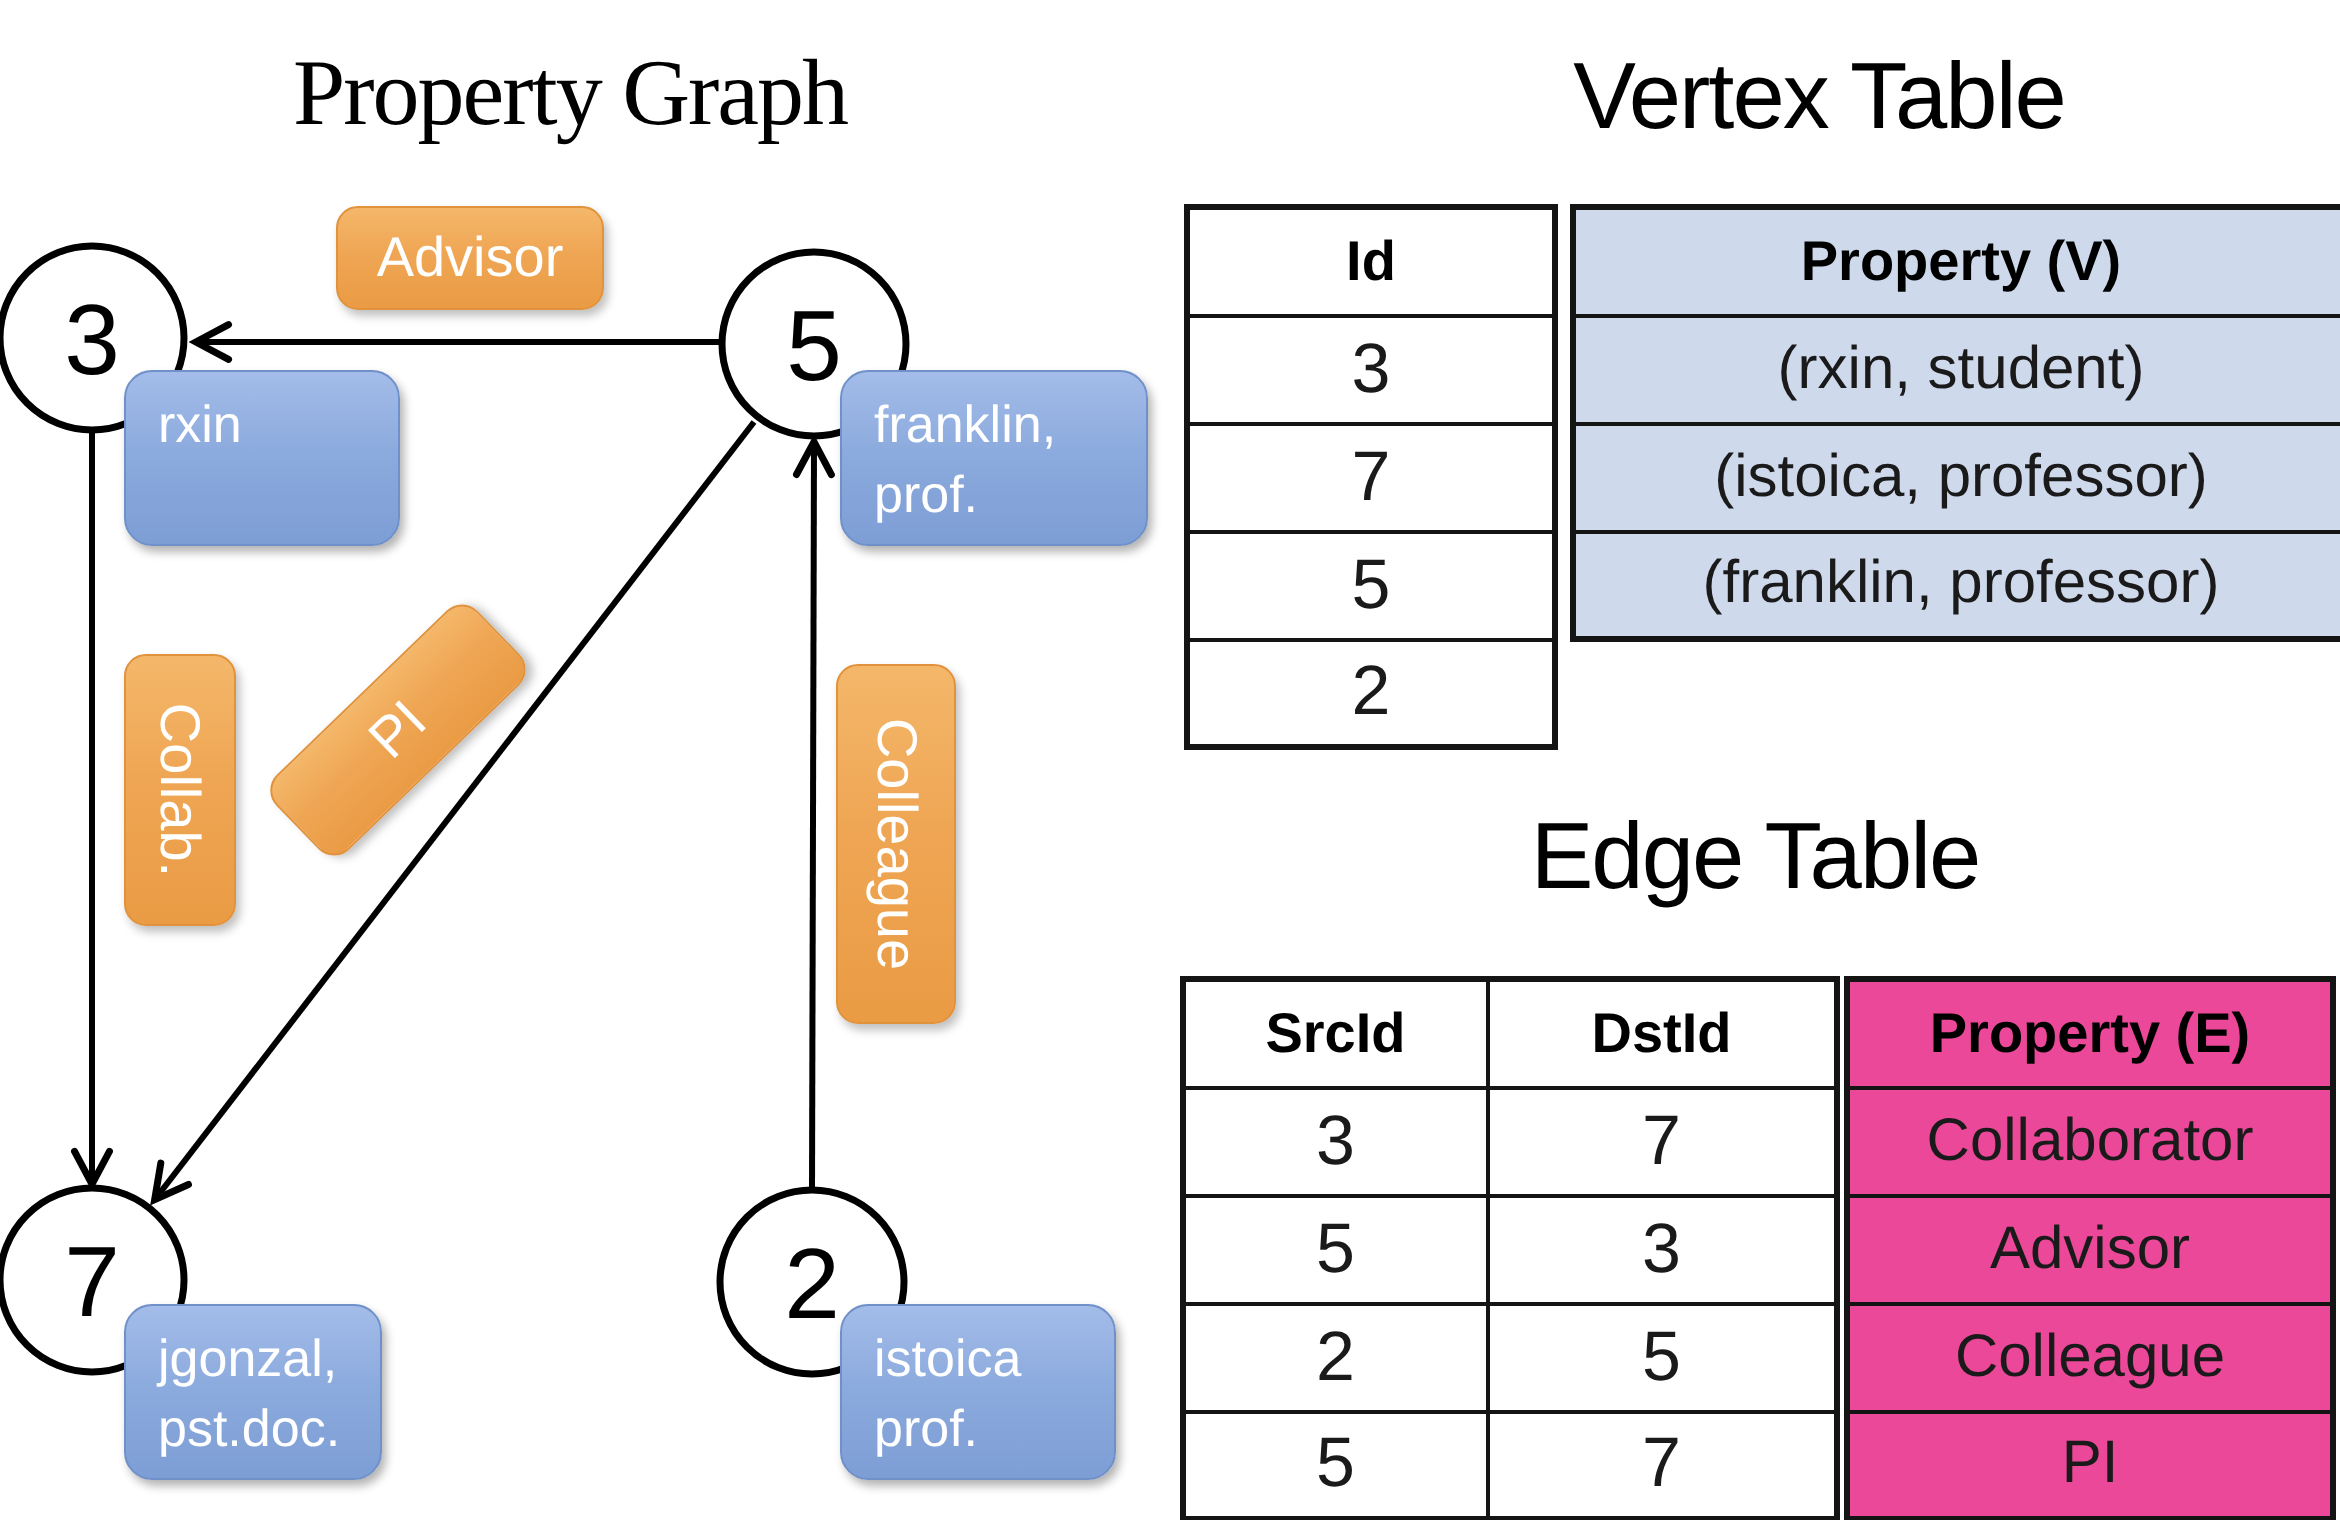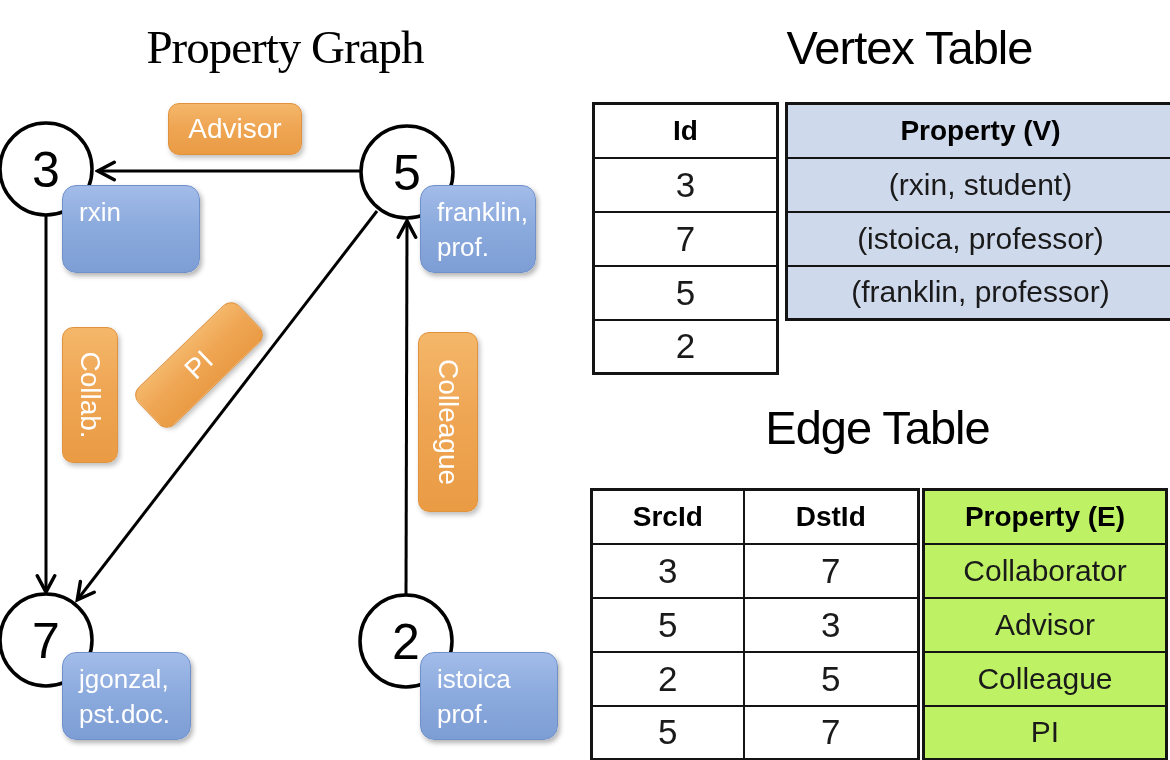--- a/index.html
+++ b/index.html
@@ -22,21 +22,21 @@
     font-size:50px; color:#000; font-weight:400; line-height:1;
   }
   .vbox {
     position:absolute; box-sizing:border-box; border-radius:14px;
     background:linear-gradient(180deg,#a3bce9 0%, #8baadd 48%, #7d9ed5 100%);
     border:1px solid #6f90c8;
     box-shadow:2px 3px 5px rgba(0,0,0,0.30);
     color:#fff; font-size:26px; line-height:35px; padding:9px 0 16px 16px;
   }
   .vbox-rxin     { left:62px;  top:185px; width:138px; height:88px; }
-  .vbox-franklin { left:420px; top:185px; width:116px; height:88px; }
+  .vbox-franklin { left:420px; top:185px; width:154px; height:88px; }
   .vbox-jgonzal  { left:62px;  top:652px; width:129px; height:88px; }
   .vbox-istoica  { left:420px; top:652px; width:138px; height:88px; }
 
   .elabel {
     position:absolute; box-sizing:border-box; border-radius:11px;
     background:linear-gradient(180deg,#f4b76a 0%, #efa654 45%, #ea9b44 100%);
     border:1px solid #e0923c;
     box-shadow:2px 3px 5px rgba(0,0,0,0.25);
     color:#fff; font-size:28px;
     display:flex; align-items:center; justify-content:center;
@@ -60,21 +60,21 @@
   .tbl th { font-size:28px; font-weight:700; color:#000; }
   .num-cell  { font-size:35px; font-weight:400; }
   .prop-cell { font-size:30px; font-weight:400; }
 
   .vt-id   { left:592px; top:102px; width:187px;padding-left:21px; }
   .vt-prop { left:785px; top:102px; width:391px;padding-left:20px; }
   .vt-prop th, .vt-prop td { background:#cfd9ec; }
 
   .et-ids  { left:590px; top:488px; width:330px; }
   .et-prop { left:922px; top:488px; width:246px; }
-  .et-prop th, .et-prop td { background:#bef264; }
+  .et-prop th, .et-prop td { background:#ec4899; }
 </style>
 </head>
 <body>
 
 <div class="canvas">
 
   <div class="slide-title title-graph">Property Graph</div>
   <div class="slide-title title-vertex">Vertex Table</div>
   <div class="slide-title title-edge">Edge Table</div>
 

